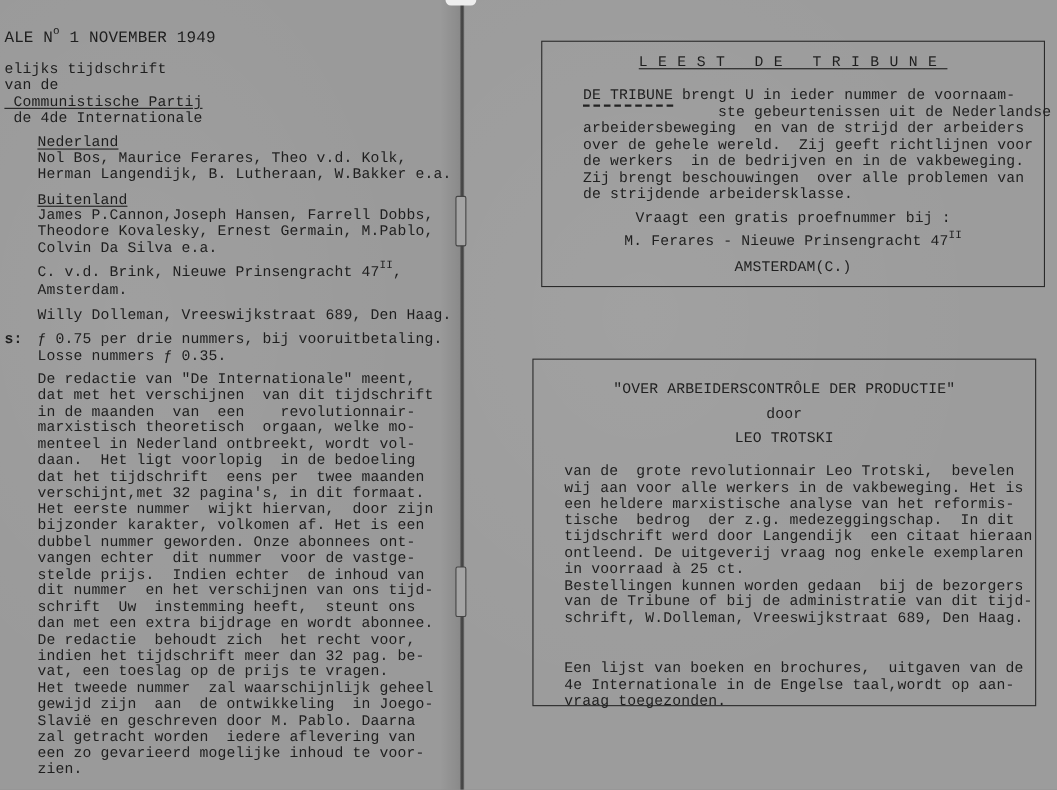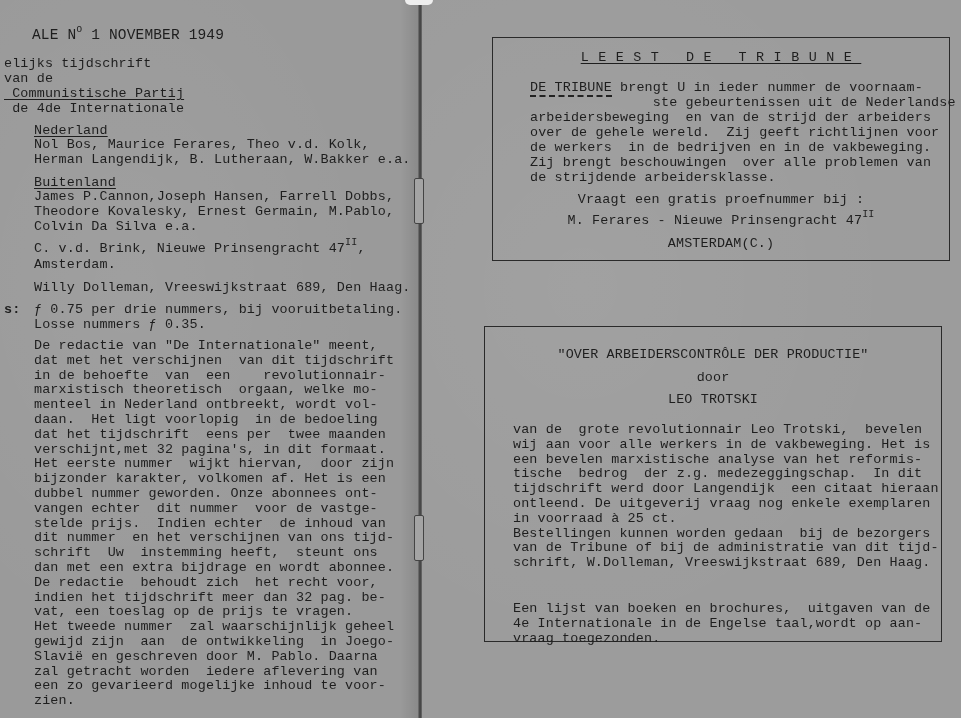--- a/index.html
+++ b/index.html
@@ -47,21 +47,21 @@
 <body>
 
 <div class="page page-left"></div>
 <div class="page page-right"></div>
 <div class="spine-shadow"></div>
 <div class="spine"></div>
 <div class="staple" style="top:178px;height:44px;"></div>
 <div class="staple" style="top:515px;height:44px;"></div>
 <div class="top-notch"></div>
 
-<div class="t" style="left:4px;top:28px;font-size:14.5px;margin-left:28px;"><span>ALE N</span><sup>o</sup><span> 1 NOVEMBER 1949</span></div>
+<div class="t" style="left:4px;top:28px;font-size:14.5px;"><span>ALE N</span><sup>o</sup><span> 1 NOVEMBER 1949</span></div>
 
 <div class="t" style="left:4px;top:57px;text-align:right;">elijks tijdschrift</div>
 <div class="t" style="left:4px;top:72px;">van de</div>
 <div class="t u" style="left:4px;top:87px;"> Communistische Partij</div>
 <div class="t" style="left:4px;top:102px;"> de 4de Internationale</div>
 
 <div class="t u" style="left:34px;top:124px;">Nederland</div>
 <div class="t" style="left:34px;top:138px;">Nol Bos, Maurice Ferares, Theo v.d. Kolk,</div>
 <div class="t" style="left:34px;top:153px;">Herman Langendijk, B. Lutheraan, W.Bakker e.a.</div>
 
@@ -75,21 +75,21 @@
 
 <div class="t" style="left:34px;top:281px;">Willy Dolleman, Vreeswijkstraat 689, Den Haag.</div>
 
 <div class="t" style="left:4px;top:303px;font-weight:bold;">s:</div>
 <div class="t" style="left:34px;top:303px;">ƒ 0.75 per drie nummers, bij vooruitbetaling.</div>
 <div class="t" style="left:34px;top:318px;">Losse nummers ƒ 0.35.</div>
 
 <div style="position:absolute;left:34px;top:339px;">
   <div class="t" style="position:relative;">De redactie van "De Internationale" meent,</div>
   <div class="t" style="position:relative;">dat met het verschijnen  van dit tijdschrift</div>
-  <div class="t" style="position:relative;">in de behoefte  van  een    revolutionnair-</div>
+  <div class="t" style="position:relative;">in de maanden  van  een    revolutionnair-</div>
   <div class="t" style="position:relative;">marxistisch theoretisch  orgaan, welke mo-</div>
   <div class="t" style="position:relative;">menteel in Nederland ontbreekt, wordt vol-</div>
   <div class="t" style="position:relative;">daan.  Het ligt voorlopig  in de bedoeling</div>
   <div class="t" style="position:relative;">dat het tijdschrift  eens per  twee maanden</div>
   <div class="t" style="position:relative;">verschijnt,met 32 pagina's, in dit formaat.</div>
   <div class="t" style="position:relative;">Het eerste nummer  wijkt hiervan,  door zijn</div>
   <div class="t" style="position:relative;">bijzonder karakter, volkomen af. Het is een</div>
   <div class="t" style="position:relative;">dubbel nummer geworden. Onze abonnees ont-</div>
   <div class="t" style="position:relative;">vangen echter  dit nummer  voor de vastge-</div>
   <div class="t" style="position:relative;">stelde prijs.  Indien echter  de inhoud van</div>
@@ -122,21 +122,21 @@
   <div class="t center" style="left:0;right:0;top:199px;">AMSTERDAM(C.)</div>
 </div>
 
 <div class="box" style="left:484px;top:326px;width:456px;height:314px;">
   <div class="t center" style="left:0;right:0;top:21px;">"OVER ARBEIDERSCONTRÔLE DER PRODUCTIE"</div>
   <div class="t center" style="left:0;right:0;top:44px;">door</div>
   <div class="t center" style="left:0;right:0;top:66px;">LEO TROTSKI</div>
   <div style="position:absolute;left:28px;top:96px;">
     <div class="t" style="position:relative;">van de  grote revolutionnair Leo Trotski,  bevelen</div>
     <div class="t" style="position:relative;">wij aan voor alle werkers in de vakbeweging. Het is</div>
-    <div class="t" style="position:relative;">een bevelen marxistische analyse van het reformis-</div>
+    <div class="t" style="position:relative;">een heldere marxistische analyse van het reformis-</div>
     <div class="t" style="position:relative;">tische  bedrog  der z.g. medezeggingschap.  In dit</div>
     <div class="t" style="position:relative;">tijdschrift werd door Langendijk  een citaat hieraan</div>
     <div class="t" style="position:relative;">ontleend. De uitgeverij vraag nog enkele exemplaren</div>
     <div class="t" style="position:relative;">in voorraad à 25 ct.</div>
     <div class="t" style="position:relative;">Bestellingen kunnen worden gedaan  bij de bezorgers</div>
     <div class="t" style="position:relative;">van de Tribune of bij de administratie van dit tijd-</div>
     <div class="t" style="position:relative;">schrift, W.Dolleman, Vreeswijkstraat 689, Den Haag.</div>
     <div class="t" style="position:relative;margin-top:31px;">Een lijst van boeken en brochures,  uitgaven van de</div>
     <div class="t" style="position:relative;">4e Internationale in de Engelse taal,wordt op aan-</div>
     <div class="t" style="position:relative;">vraag toegezonden.</div>

